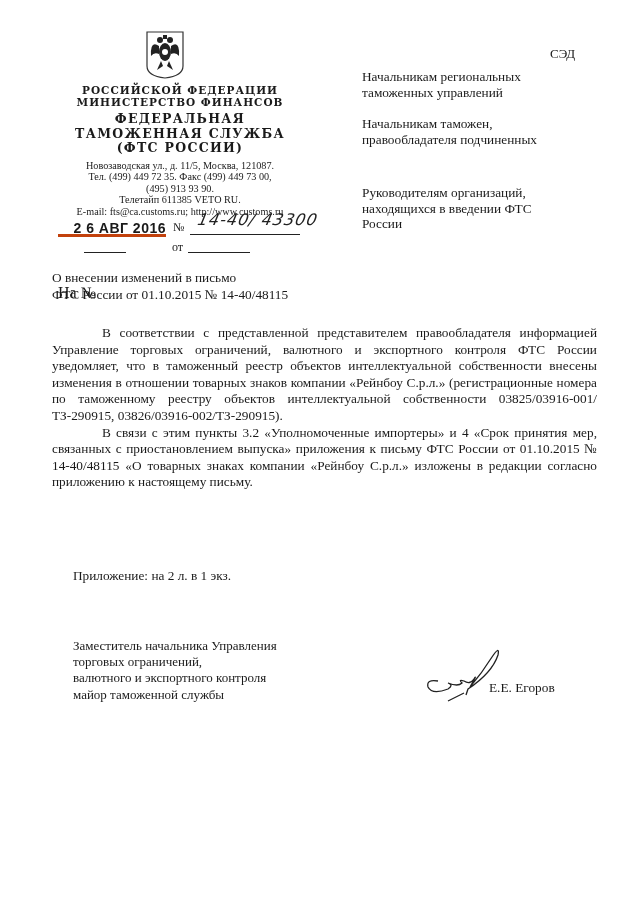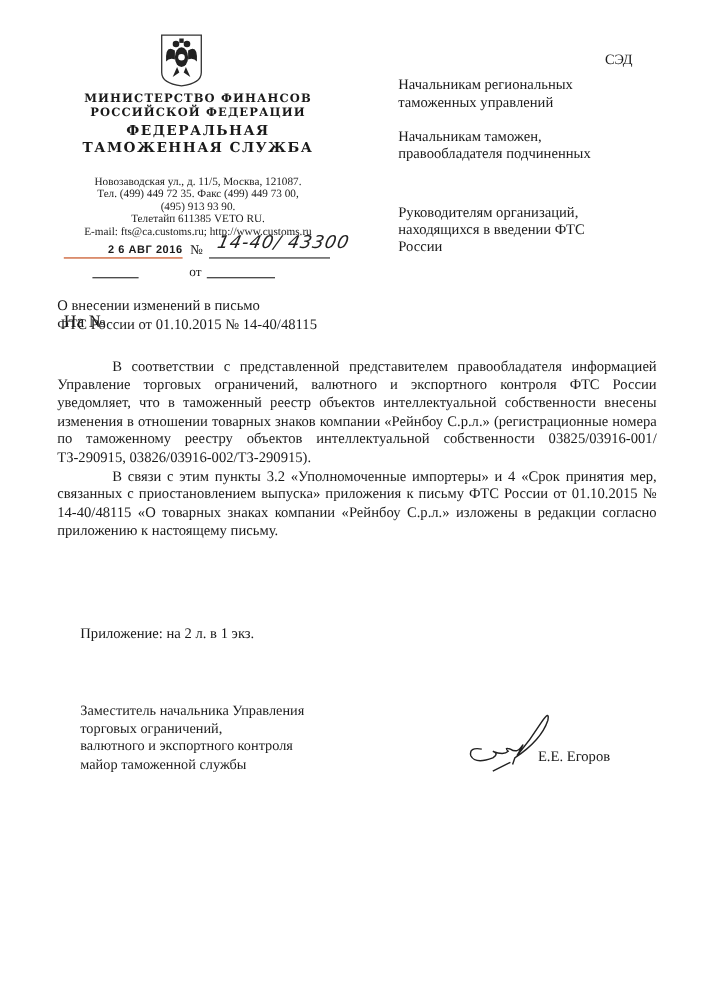--- a/index.html
+++ b/index.html
@@ -4,22 +4,22 @@
 <style>
   html, body { margin:0; padding:0; background:#ffffff; }
   body { width:640px; height:905px; position:relative; overflow:hidden; color:#1a1a1a;
          font-family:"Liberation Serif","DejaVu Serif",serif; }
   .abs { position:absolute; }
   .emblem { left:144px; top:30px; width:42px; height:50px; }
   .hdr { left:62px; width:236px; text-align:center; font-family:"DejaVu Serif","Liberation Serif",serif; }
   .ministry { top:84px; font-size:10.5px; font-weight:bold; letter-spacing:1px; line-height:12px; }
   .service { top:112px; font-size:12.5px; font-weight:bold; letter-spacing:1.3px; line-height:14.5px; }
   .addr { top:160px; font-size:10.2px; line-height:11.4px; font-family:"Liberation Serif",serif; left:52px; width:256px; }
-  .regline { top:222px; left:58px; width:108px; border-bottom:1px solid #c2410c; height:12px; text-align:right;
-             font-family:"Liberation Sans",sans-serif; font-weight:bold; font-size:10px; line-height:12px; letter-spacing:0.5px; }
+  .regline { top:222px; left:58px; width:108px; border-bottom:3px solid #c2410c; height:12px; text-align:right;
+             font-family:"Liberation Sans",sans-serif; font-weight:bold; font-size:14px; line-height:12px; letter-spacing:0.5px; }
   .numlbl { top:220px; left:173px; font-size:12px; }
   .numline { top:222px; left:190px; width:110px; border-bottom:1px solid #222; height:12px; }
   .handnum { top:210px; left:198px; font-family:"DejaVu Sans",sans-serif; font-style:italic; font-size:16px;
              color:#222; letter-spacing:1px; transform:skewX(-12deg); }
   .nare { top:240px; left:58px; font-size:16px;margin-top:44px; }
   .nare-line { top:252px; left:84px; width:42px; border-bottom:1px solid #222; }
   .ot { top:240px; left:172px; font-size:12px; }
   .ot-line { top:252px; left:188px; width:62px; border-bottom:1px solid #222; }
   .sed { top:46px; left:550px; font-size:13px; }
   .addressee { left:362px; font-size:13.3px; line-height:15.5px; width:250px; }
@@ -45,26 +45,27 @@
       <circle cx="26" cy="10" r="3"></circle>
       <rect x="19" y="5" width="4" height="4"></rect>
       <path d="M17 31 L13 40 L19 36 Z"></path>
       <path d="M25 31 L29 40 L23 36 Z"></path>
     </g>
     <circle cx="21" cy="22" r="3" fill="#fff"></circle>
   </svg>
 </div>
 
 <div class="abs hdr ministry">
+  <div>РОССИЙСКОЙ ФЕДЕРАЦИИ</div>
   <div>МИНИСТЕРСТВО ФИНАНСОВ</div>
-  <div>РОССИЙСКОЙ ФЕДЕРАЦИИ</div>
 </div>
 <div class="abs hdr service">
   <div>ФЕДЕРАЛЬНАЯ</div>
   <div>ТАМОЖЕННАЯ СЛУЖБА</div>
+  <div>(ФТС РОССИИ)</div>
 </div>
 <div class="abs hdr addr">
   <div>Новозаводская ул., д. 11/5, Москва, 121087.</div>
   <div>Тел. (499) 449 72 35. Факс (499) 449 73 00,</div>
   <div>(495) 913 93 90.</div>
   <div>Телетайп 611385 VETO RU.</div>
   <div>E-mail: fts@ca.customs.ru; http://www.customs.ru</div>
 </div>
 
 <div class="abs regline">2 6 АВГ 2016</div>

